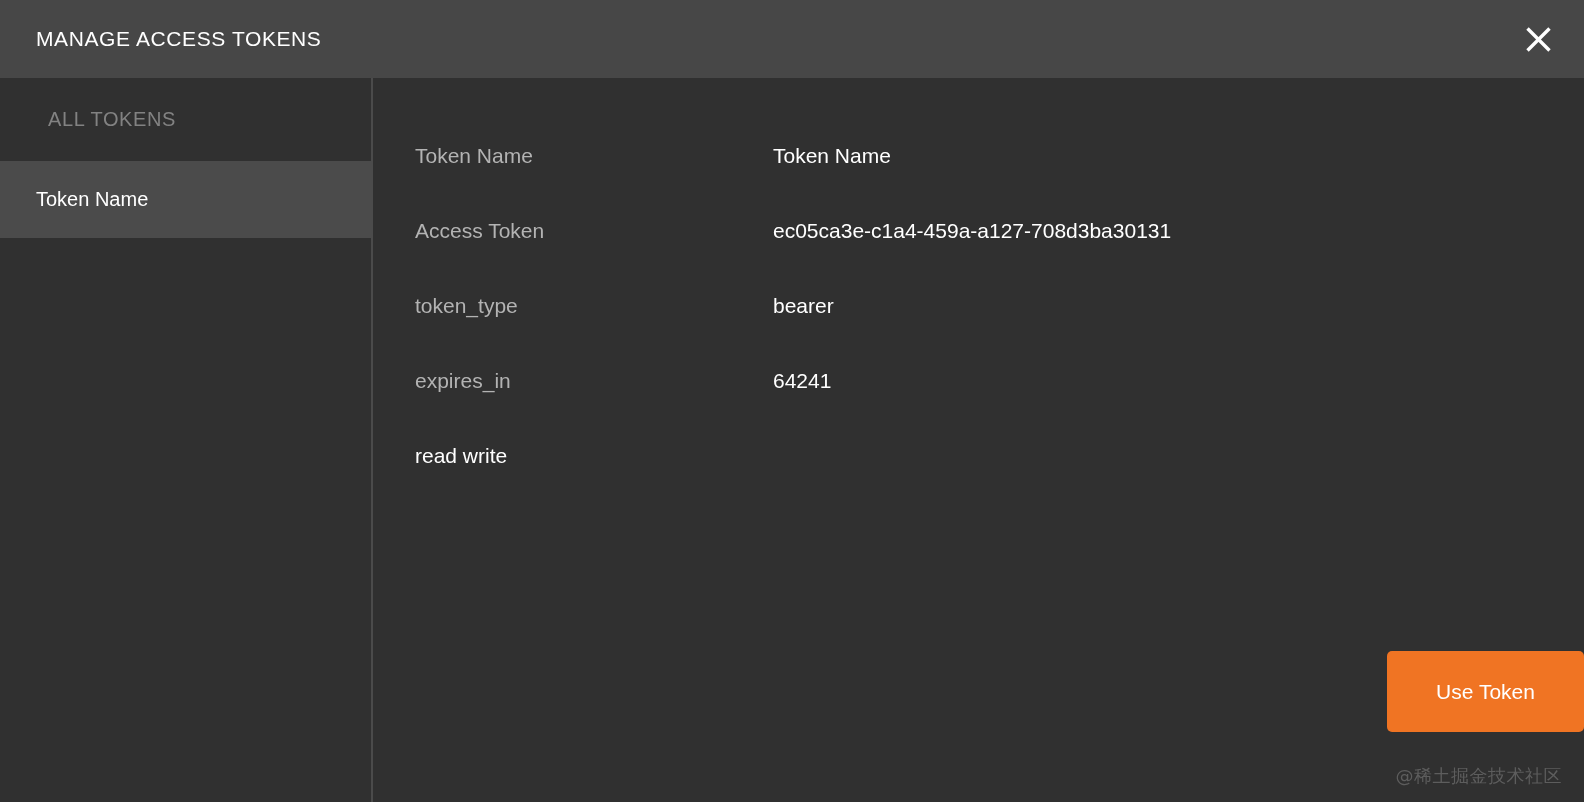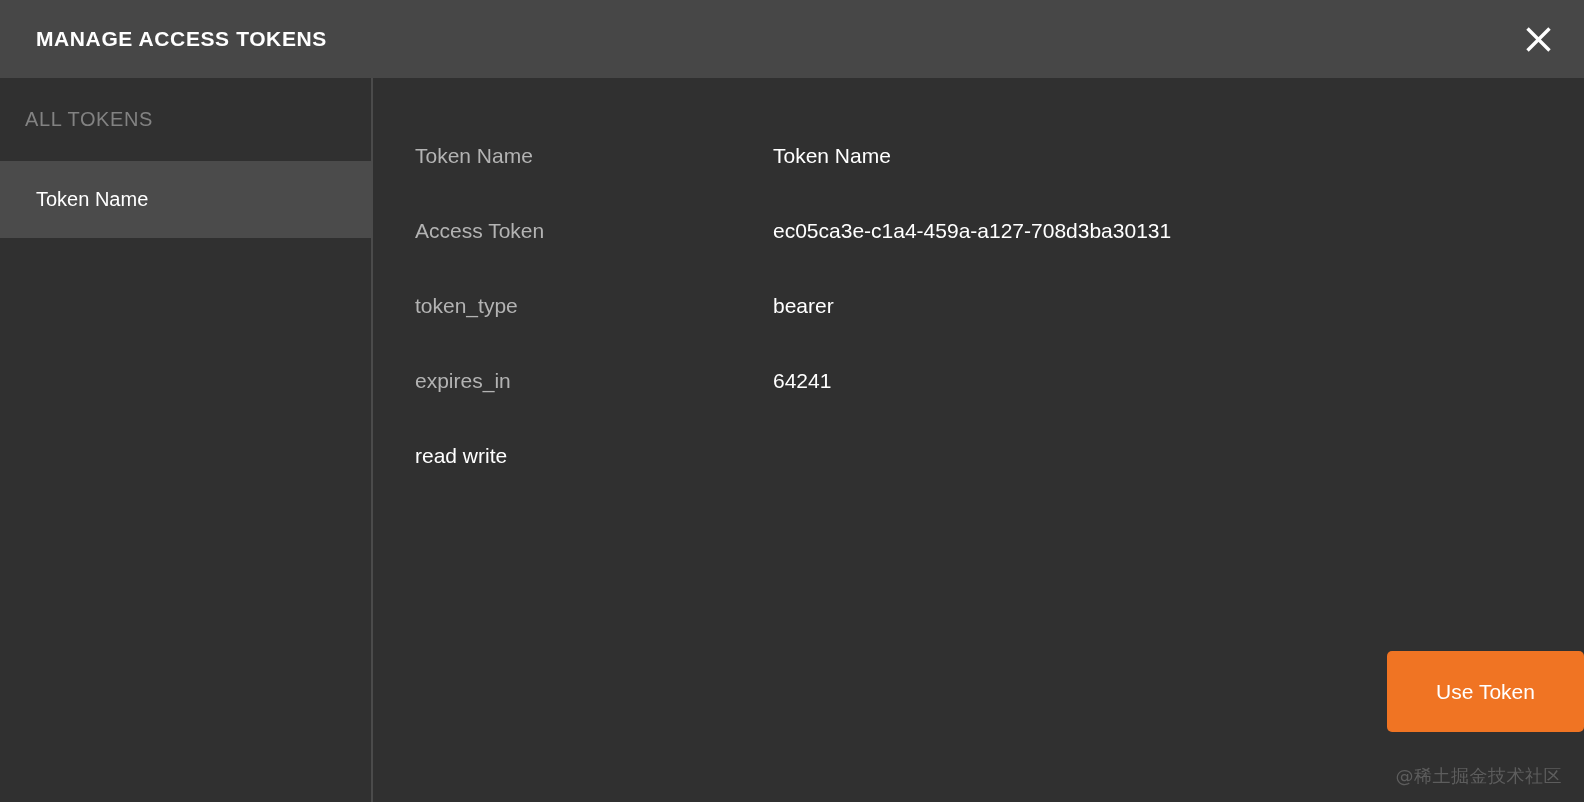--- a/index.html
+++ b/index.html
@@ -34,21 +34,21 @@
     background: #474747;
     display: flex;
     align-items: center;
     padding: 0 0 0 36px;
   }
 
   .titlebar-title {
     font-size: 21px;
     letter-spacing: 0.6px;
     color: #ffffff;
-    font-weight: 700;
+    font-weight: 400;
   }
 
   .close-button {
     position: absolute;
     right: 24px;
     top: 50%;
     transform: translateY(-50%);
     width: 44px;
     height: 44px;
     display: flex;
@@ -77,21 +77,21 @@
     border-right: 2px solid #4b4b4b;
     display: flex;
     flex-direction: column;
     padding-top: 0;
   }
 
   .sidebar-header {
     height: 83px;
     display: flex;
     align-items: center;
-    padding-left: 25px;
+    padding-left: 48px;
     font-size: 20px;
     letter-spacing: 0.6px;
     color: #828282;
   }
 
   .sidebar-item {
     height: 77px;
     display: flex;
     align-items: center;
     padding-left: 36px;

